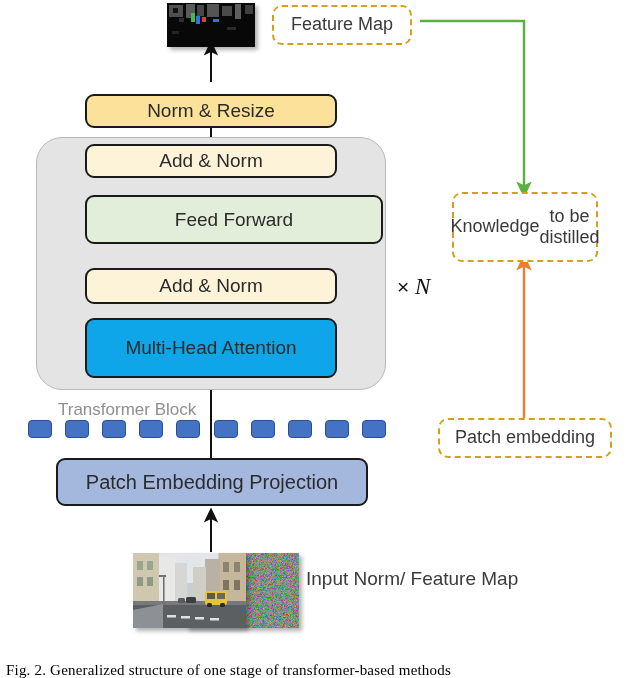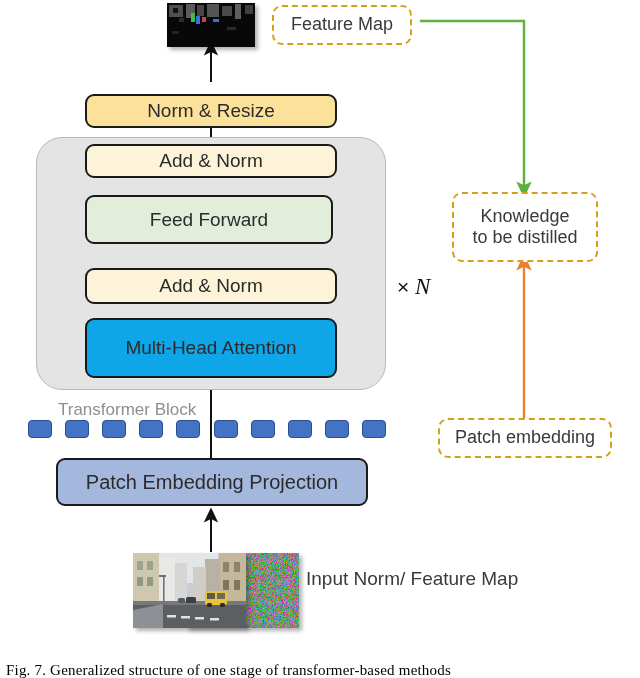--- a/index.html
+++ b/index.html
@@ -198,21 +198,21 @@
     <span>Norm &amp; Resize</span>
   </div>
 
   <div class="tblock" style="left:36px; top:137px; width:350px; height:253px;"></div>
   <div class="tblock-label" style="left:58px; top:400px;">Transformer Block</div>
 
   <div class="nodebox solidbox" style="left:85px; top:144px; width:252px; height:34px; background:#FDF3D9;">
     <span>Add &amp; Norm</span>
   </div>
 
-  <div class="nodebox solidbox" style="left:85px; top:195px; width:248px; height:49px; background:#E2EDDA;">
+  <div class="nodebox solidbox" style="left:85px; top:195px; width:298px; height:49px; background:#E2EDDA;">
     <span>Feed Forward</span>
   </div>
 
   <div class="nodebox solidbox" style="left:85px; top:268px; width:252px; height:36px; background:#FDF3D9;">
     <span>Add &amp; Norm</span>
   </div>
 
   <div class="nodebox solidbox" style="left:85px; top:318px; width:252px; height:60px; background:#0ea5e9;">
     <span>Multi-Head Attention</span>
   </div>
@@ -323,24 +323,24 @@
       <rect x="53" y="44" width="10" height="6" rx="1.5" fill="#3b3f44"></rect>
       <rect x="45" y="45" width="7" height="5" rx="1.5" fill="#555a5f"></rect>
 
       <rect x="30" y="22" width="1.6" height="30" fill="#6f7276"></rect>
       <rect x="26" y="22" width="7" height="2" fill="#6f7276"></rect>
     </svg>
   </div>
 
   <div class="plainlabel" style="left:306px; top:568px;">Input Norm/ Feature Map</div>
 
-  <div class="nodebox dashbox" style="left:452px; top:192px; width:146px; height:70px; flex-direction:column;">
+  <div class="nodebox dashbox" style="left:452px; top:192px; width:146px; height:70px; flex-direction:row;">
     <span>Knowledge</span>
     <span>to be distilled</span>
   </div>
 
   <div class="nodebox dashbox" style="left:438px; top:418px; width:174px; height:40px;">
     <span>Patch embedding</span>
   </div>
 
-  <div class="caption" style="left:6px; top:662px;">Fig. 7.    Generalized structure of one stage of transformer-based methods</div>
+  <div class="caption" style="left:6px; top:662px;">Fig. 2.    Generalized structure of one stage of transformer-based methods</div>
 
 </div>
 
 </body></html>

